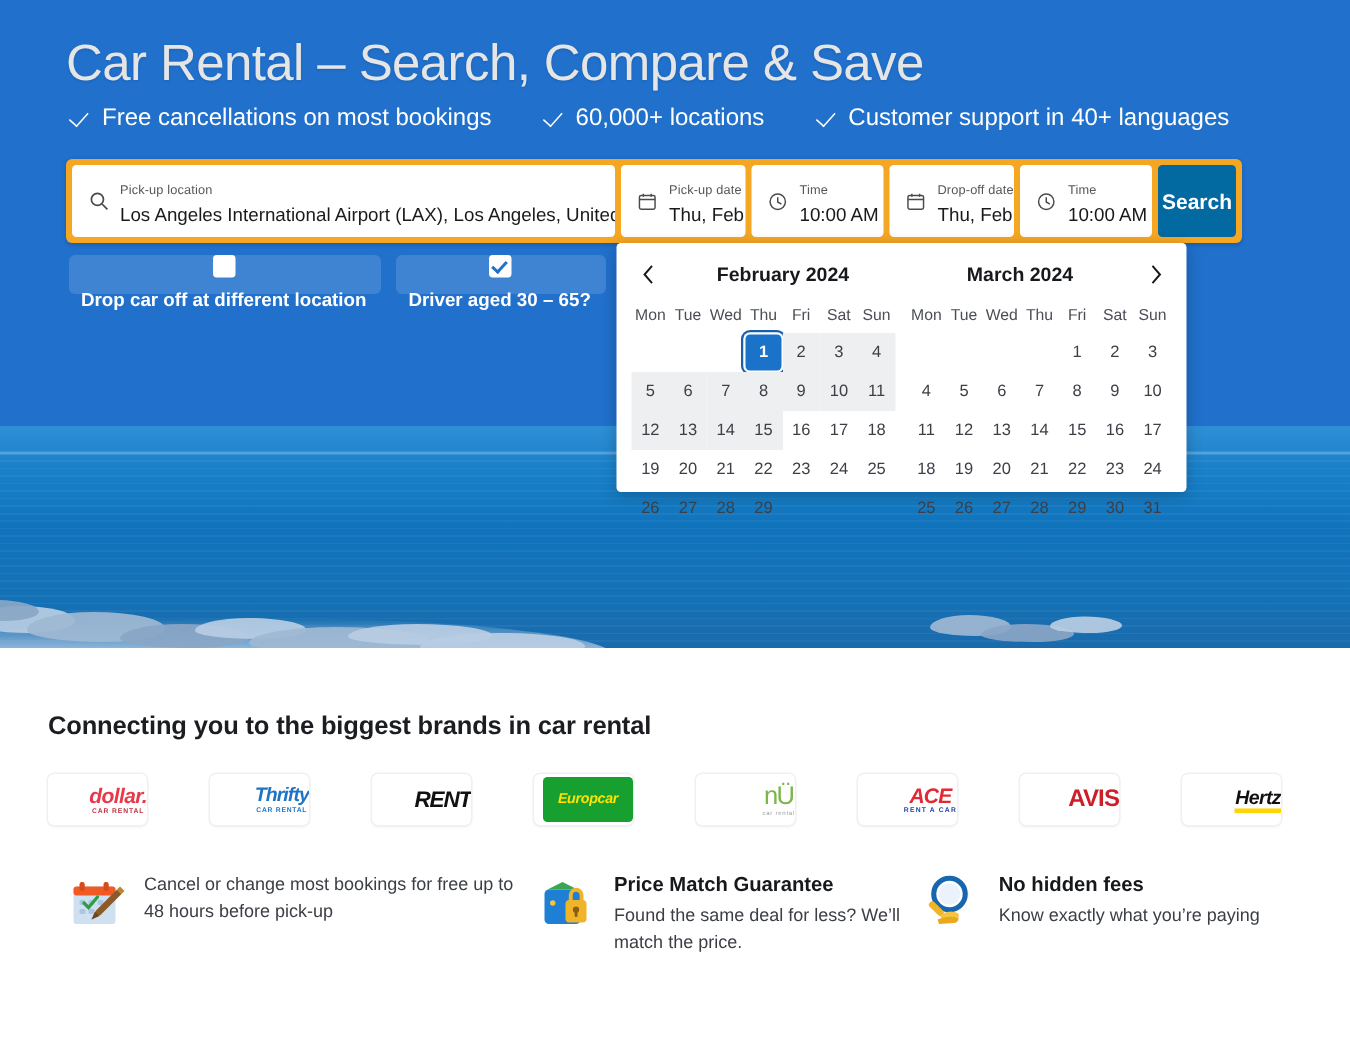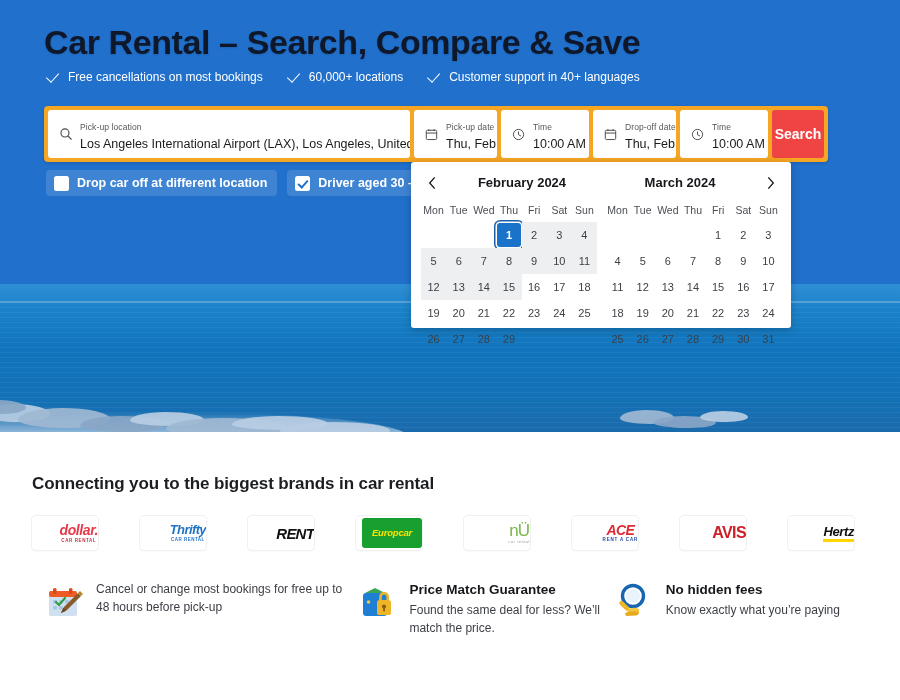--- a/index.html
+++ b/index.html
@@ -61,31 +61,31 @@
     background: linear-gradient(180deg, rgba(190,212,235,.0), rgba(200,220,240,.85));
     border-radius: 50% 50% 0 0 / 100% 100% 0 0;
   }
   .islet {
     position:absolute; bottom: 2px; left: 620px; width: 150px; height: 30px;
   }
 
   
   .hero-inner { position: relative; z-index: 5; padding: 18px 44px 0 44px; }
   .hero-title {
-    color: #0f172a;
+    color: #e5e5e5;
     font-size: 34px;
-    font-weight: bold;
+    font-weight: normal;
     letter-spacing: -0.4px;
     line-height: 48px;
     text-shadow: 0 1px 2px rgba(0,0,0,.12);
   }
   .usp-row {
-    display: flex; align-items: center; gap: 26px;
+    display: flex; align-items: center; gap: 36px;
     margin-top: 4px; padding-left: 4px;
-    color: #ffffff; font-size: 12px;
+    color: #ffffff; font-size: 16px;
   }
   .usp { display: flex; align-items: center; gap: 7px; white-space: nowrap; }
   .tick { display:inline-block; width: 13px; height: 13px; position: relative; }
   .tick::after {
     content: "";
     position: absolute; left: 1px; top: -1px;
     width: 6px; height: 11px;
     border: solid #ffffff;
     border-width: 0 1.6px 1.6px 0;
     transform: rotate(42deg);
@@ -129,21 +129,21 @@
     font-size: 8.5px; color: #55565a; line-height: 11px;
     white-space: nowrap; letter-spacing: .1px;
   }
   .field-value {
     font-size: 12.5px; color: #1a1a1a; line-height: 16px;
     white-space: nowrap; overflow: hidden;
   }
   .field.loc .field-value { font-size: 12.5px; }
   .search-btn {
     flex: 1 1 auto;
-    background: #ef4444;
+    background: #0369a1;
     color: #fff;
     border: none;
     border-radius: 3px;
     font-family: "Liberation Sans", sans-serif;
     font-size: 14px;
     font-weight: bold;
     cursor: pointer;
     display:flex; align-items:center; justify-content:center;
   }
 
@@ -158,20 +158,21 @@
     height: 26px;
     display: flex; align-items: center; gap: 8px;
     padding: 0 10px 0 8px;
     border-radius: 4px;
     background: rgba(255,255,255,0.14);
     color: #fff;
     font-size: 12.5px;
     font-weight: bold;
     white-space: nowrap;
     cursor: pointer;
+    flex-direction: column;
   }
   .cbox {
     width: 15px; height: 15px; border-radius: 2.5px;
     background: #fff;
     position: relative; flex: 0 0 auto;
   }
   .cbox.checked::after {
     content:"";
     position:absolute; left:4.5px; top:2px;
     width:4px; height:8px;

